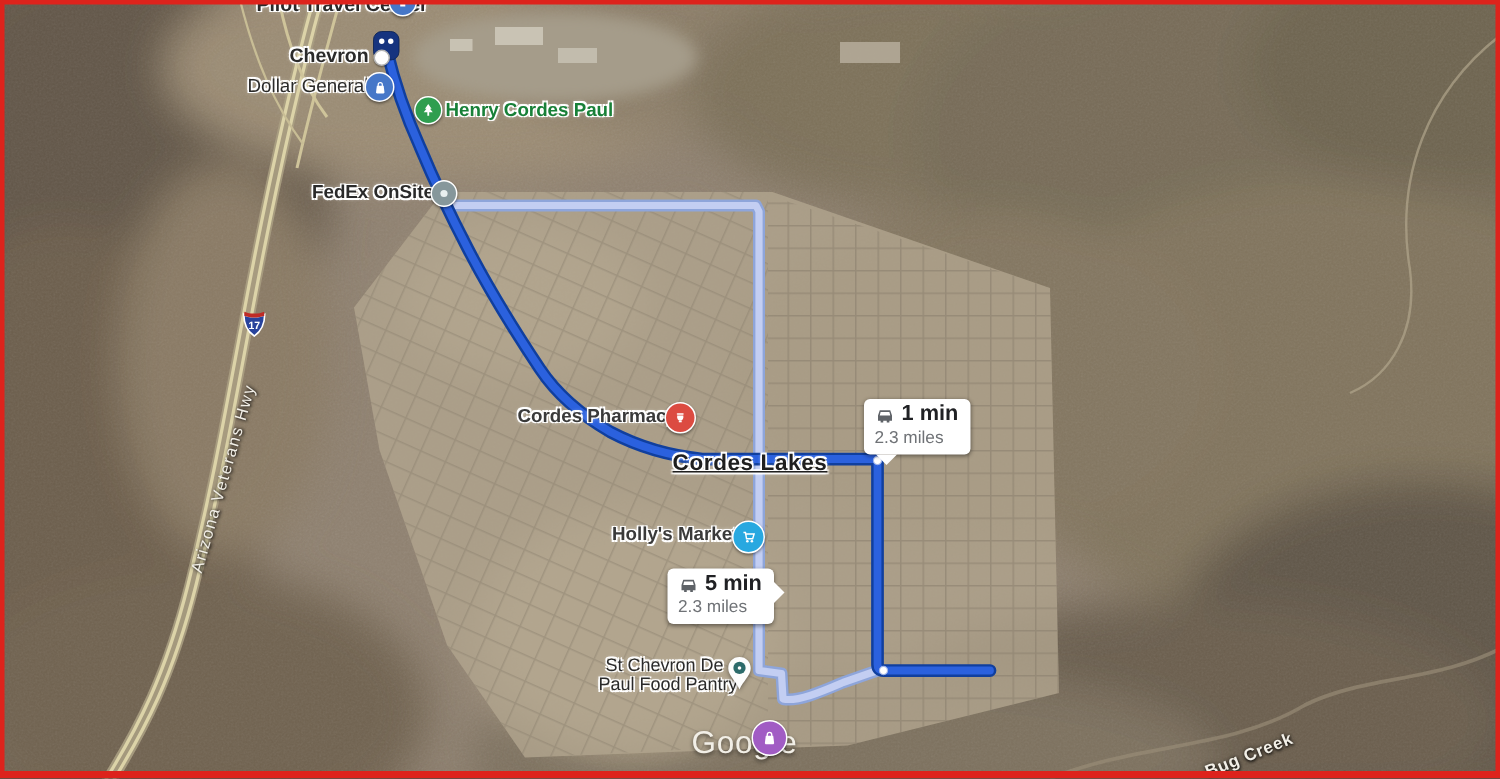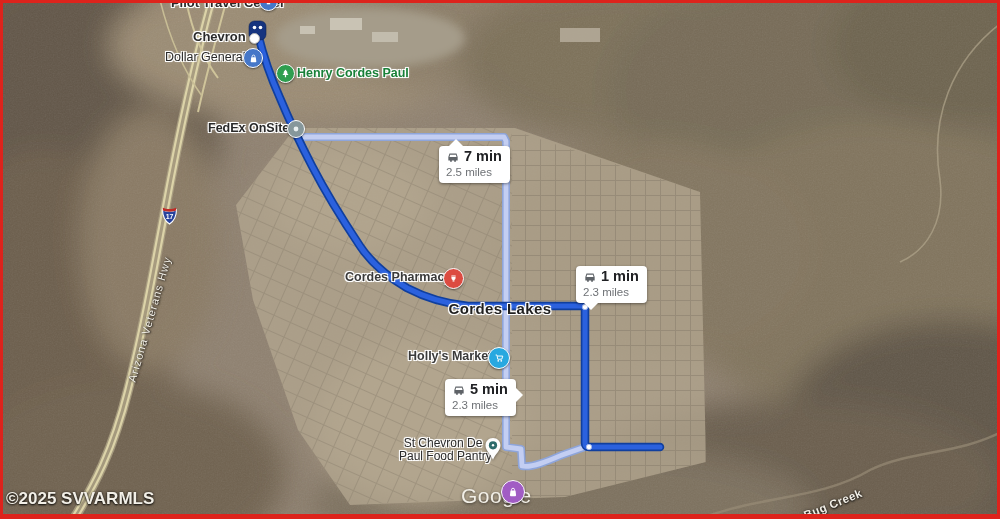--- a/index.html
+++ b/index.html
@@ -207,49 +207,36 @@
   <div class="lbl right" style="left:193px;top:29px;width:56px;font-size:13px;font-weight:700;">Chevron</div>
 
   <div class="lbl right" style="left:165px;top:50px;width:78px;font-size:12.5px;font-weight:500;">Dollar General</div>
 
   <div class="lbl" style="left:297px;top:66px;font-size:12.5px;font-weight:600;color:#188038;">Henry Cordes Paul</div>
 
   <div class="lbl right" style="left:208px;top:121px;width:77px;font-size:12.5px;font-weight:600;">FedEx OnSite</div>
 
   <div class="lbl right" style="left:345px;top:270px;width:96px;font-size:12.5px;font-weight:600;color:#3a3a3a;">Cordes Pharmacy</div>
 
-  <div class="lbl center" style="left:440px;top:300px;width:120px;font-size:15px;font-weight:700;color:#1f1f1f;letter-spacing:.4px;">Cordes Lakes</div>
+  <div class="lbl center" style="left:440px;top:300px;width:120px;font-size:15px;font-weight:700;color:#1f1f1f;letter-spacing:.4px;text-decoration:underline;">Cordes Lakes</div>
 
   <div class="lbl right" style="left:408px;top:349px;width:78px;font-size:12.5px;font-weight:600;color:#3a3a3a;">Holly's Market</div>
 
   <div class="lbl center" style="left:399px;top:437px;width:88px;font-size:12px;font-weight:500;line-height:13px;">
     <div>St Chevron De</div>
     <div>Paul Food Pantry</div>
   </div>
 
   <div class="whitetxt" style="left:88px;top:318px;width:120px;text-align:center;font-size:11px;letter-spacing:1.1px;transform:rotate(-74deg);">Arizona Veterans Hwy</div>
 
   <div class="whitetxt" style="left:802px;top:498px;font-size:11.5px;font-weight:600;letter-spacing:.5px;transform:rotate(-22deg);">Bug Creek</div>
 
-  <div class="whitetxt" style="left:6px;top:489px;font-size:17px;font-weight:700;z-index:36;">©2025 SVVARMLS</div>
 
   <div class="whitetxt" style="left:461px;top:484px;font-size:21px;font-weight:500;letter-spacing:.5px;z-index:31;text-shadow:0 1px 3px rgba(0,0,0,.55);">Google</div>
 
-  <div class="badge" style="left:439px;top:146px;">
-    <div class="ptr ptr-up"></div>
-    <div class="r1">
-      <svg width="14" height="12" viewBox="0 0 24 20">
-        <path d="M4 16v-6l2-6h12l2 6v6h-3v2h-3v-2H10v2H7v-2H4zm3-10l-1 4h12l-1-4H7z" fill="#5f6368" fill-rule="evenodd"></path>
-        <circle cx="7.5" cy="13" r="1.4" fill="#5f6368"></circle>
-          <circle cx="16.5" cy="13" r="1.4" fill="#5f6368"></circle>
-      </svg>
-      <span class="dur">7 min</span>
-    </div>
-    <div class="dist">2.5 miles</div>
-  </div>
 
   <div class="badge" style="left:576px;top:266px;">
     <div class="ptr ptr-down"></div>
     <div class="r1">
       <svg width="14" height="12" viewBox="0 0 24 20">
         <path d="M4 16v-6l2-6h12l2 6v6h-3v2h-3v-2H10v2H7v-2H4zm3-10l-1 4h12l-1-4H7z" fill="#5f6368" fill-rule="evenodd"></path>
         <circle cx="7.5" cy="13" r="1.4" fill="#5f6368"></circle>
           <circle cx="16.5" cy="13" r="1.4" fill="#5f6368"></circle>
       </svg>
       <span class="dur">1 min</span>

